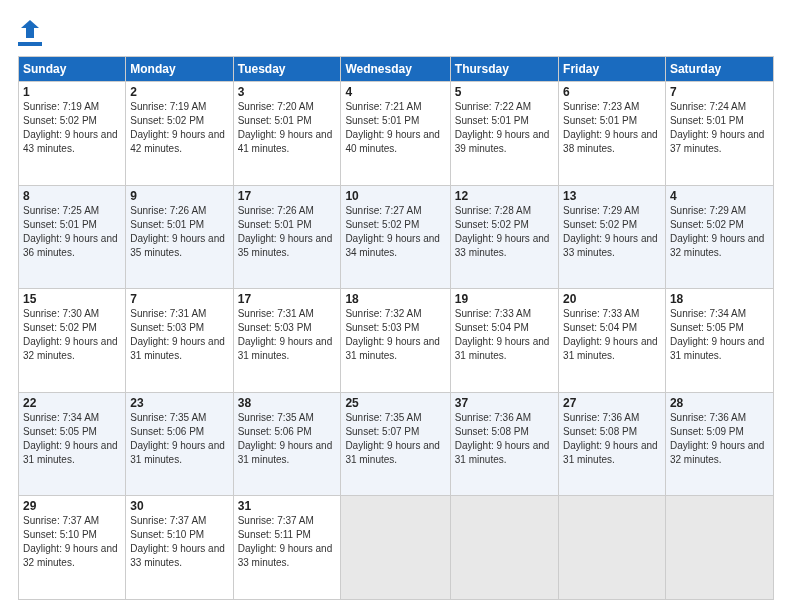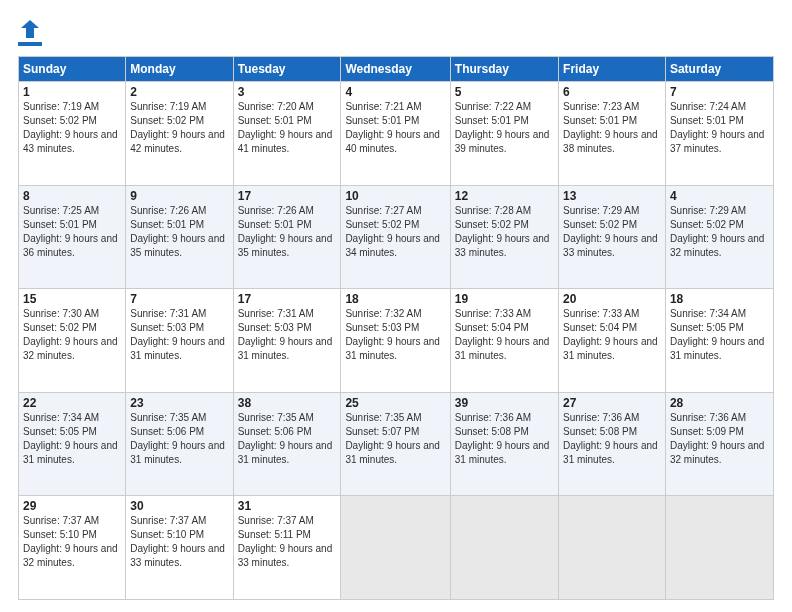--- a/index.html
+++ b/index.html
@@ -227,21 +227,21 @@
           </td>
           <td>
             <span class="day-number">38</span>
             <div class="day-info">Sunrise: 7:35 AM<br>Sunset: 5:06 PM<br>Daylight: 9 hours and 31 minutes.</div>
           </td>
           <td>
             <span class="day-number">25</span>
             <div class="day-info">Sunrise: 7:35 AM<br>Sunset: 5:07 PM<br>Daylight: 9 hours and 31 minutes.</div>
           </td>
           <td>
-            <span class="day-number">39</span>
+            <span class="day-number">37</span>
             <div class="day-info">Sunrise: 7:36 AM<br>Sunset: 5:08 PM<br>Daylight: 9 hours and 31 minutes.</div>
           </td>
           <td>
             <span class="day-number">27</span>
             <div class="day-info">Sunrise: 7:36 AM<br>Sunset: 5:08 PM<br>Daylight: 9 hours and 31 minutes.</div>
           </td>
           <td>
             <span class="day-number">28</span>
             <div class="day-info">Sunrise: 7:36 AM<br>Sunset: 5:09 PM<br>Daylight: 9 hours and 32 minutes.</div>
           </td>

